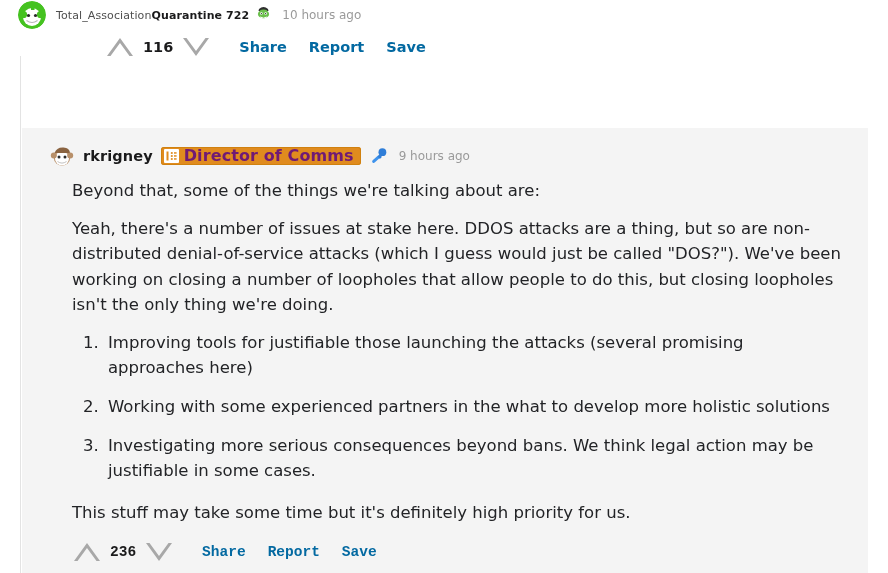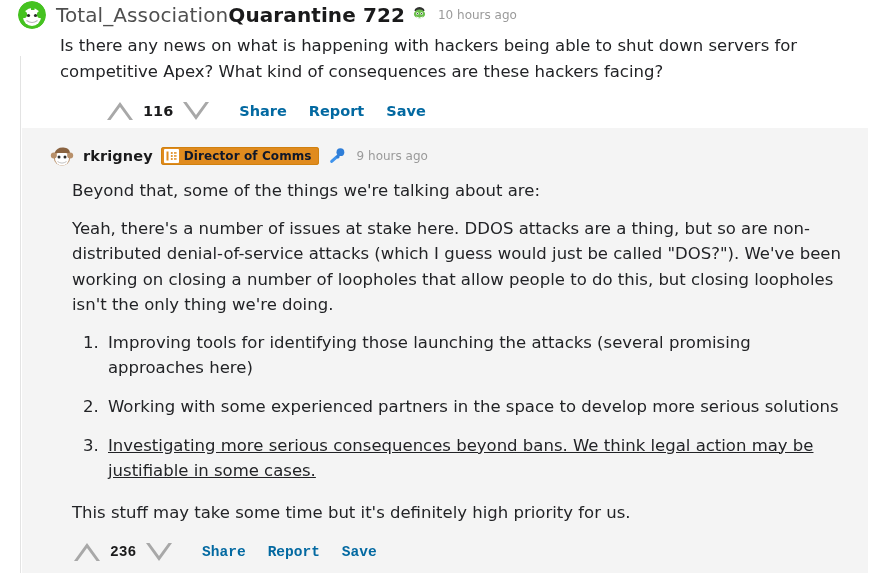--- a/index.html
+++ b/index.html
@@ -34,21 +34,21 @@
     width: 28px; height: 28px;
     border-radius: 50%;
     flex: 0 0 28px;
     position: relative;
     overflow: hidden;
     margin-right: 10px;
   }
   .avatar svg { display:block; width:28px; height:28px; }
 
   .uname {
-    font-size: 20px;
+    font-size: 11px;
     color: #4f4f4f;
     white-space: nowrap;
     letter-spacing: 0.1px;
   }
   .uname b { color: #1a1a1b; font-weight: 700; }
 
   .uflair-snoo { margin-left: 7px; display:inline-block; vertical-align:-3px; }
 
   .timestamp {
     font-size: 12px;
@@ -133,40 +133,40 @@
   }
   .flair-icon {
     width: 15px; height: 14px;
     margin: 0 5px 0 3px;
     display: flex; align-items:center; justify-content:center;
     background: #fff;
     border-radius: 1px;
   }
   .flair-icon svg { display:block; }
   .flair-label {
-    color: #0f172a;
-    font-size: 12px;
+    color: #701a75;
+    font-size: 16px;
     font-weight: 700;
     line-height: 1;
     letter-spacing: 0.1px;
     white-space: nowrap;
   }
   .mic-icon { margin-left: 9px; display:flex; align-items:center; }
 
   
   ol.reasons {
     margin: 0 0 12px 0;
     padding-left: 32px;
     list-style: decimal;
   }
   ol.reasons li {
     margin-bottom: 13px;
     padding-left: 4px;
   }
-  ol.reasons li:last-child { margin-bottom: 16px; text-decoration: underline; }
+  ol.reasons li:last-child { margin-bottom: 16px; }
   ol.reasons li::marker { color:#222326; }
 </style>
 </head>
 <body>
 
 <div class="thread">
 
   <div class="thread-line"></div>
 
   <div class="comment-top">
@@ -193,23 +193,20 @@
           <circle cx="5.4" cy="8.6" r="1.25" fill="#ffffff"></circle>
           <circle cx="9.6" cy="8.6" r="1.25" fill="#ffffff"></circle>
           <circle cx="5.4" cy="8.6" r="0.6" fill="#222"></circle>
           <circle cx="9.6" cy="8.6" r="0.6" fill="#222"></circle>
           <path d="M4.2 12 q3.3 2.3 6.6 0" stroke="#ffffff" stroke-width="1" fill="none"></path>
         </svg>
       </span>
       <span class="timestamp">10 hours ago</span>
     </div>
 
-    <div class="c-body">
-      <p>Is there any news on what is happening with hackers being able to shut down servers for competitive Apex? What kind of consequences are these hackers facing?</p>
-    </div>
 
     <div class="actions">
       <span>
         <svg class="vote-arrow" width="30" height="22" viewBox="0 0 30 22" xmlns="http://www.w3.org/2000/svg">
           <path d="M15 2 L28 20 L24.5 20 L15 7 L5.5 20 L2 20 Z" fill="#a8a8a8"></path>
         </svg>
       </span>
       <span class="score">116</span>
       <span>
         <svg class="vote-arrow" width="30" height="22" viewBox="0 0 30 22" xmlns="http://www.w3.org/2000/svg">
@@ -264,22 +261,22 @@
           </svg>
         </span>
 
         <span class="timestamp">9 hours ago</span>
       </div>
 
       <div class="c-body">
         <p>Beyond that, some of the things we're talking about are:</p>
         <p>Yeah, there's a number of issues at stake here. DDOS attacks are a thing, but so are non-distributed denial-of-service attacks (which I guess would just be called "DOS?"). We've been working on closing a number of loopholes that allow people to do this, but closing loopholes isn't the only thing we're doing.</p>
         <ol class="reasons">
-          <li>Improving tools for identifying those launching the attacks (several promising approaches here)</li>
-          <li>Working with some experienced partners in the space to develop more serious solutions</li>
+          <li>Improving tools for justifiable those launching the attacks (several promising approaches here)</li>
+          <li>Working with some experienced partners in the what to develop more holistic solutions</li>
           <li>Investigating more serious consequences beyond bans. We think legal action may be justifiable in some cases.</li>
         </ol>
         <p style="margin-top:14px;">This stuff may take some time but it's definitely high priority for us.</p>
       </div>
 
       <div class="actions">
         <span>
           <svg class="vote-arrow" width="30" height="22" viewBox="0 0 30 22" xmlns="http://www.w3.org/2000/svg">
             <path d="M15 2 L28 20 L24.5 20 L15 7 L5.5 20 L2 20 Z" fill="#a8a8a8"></path>
           </svg>

